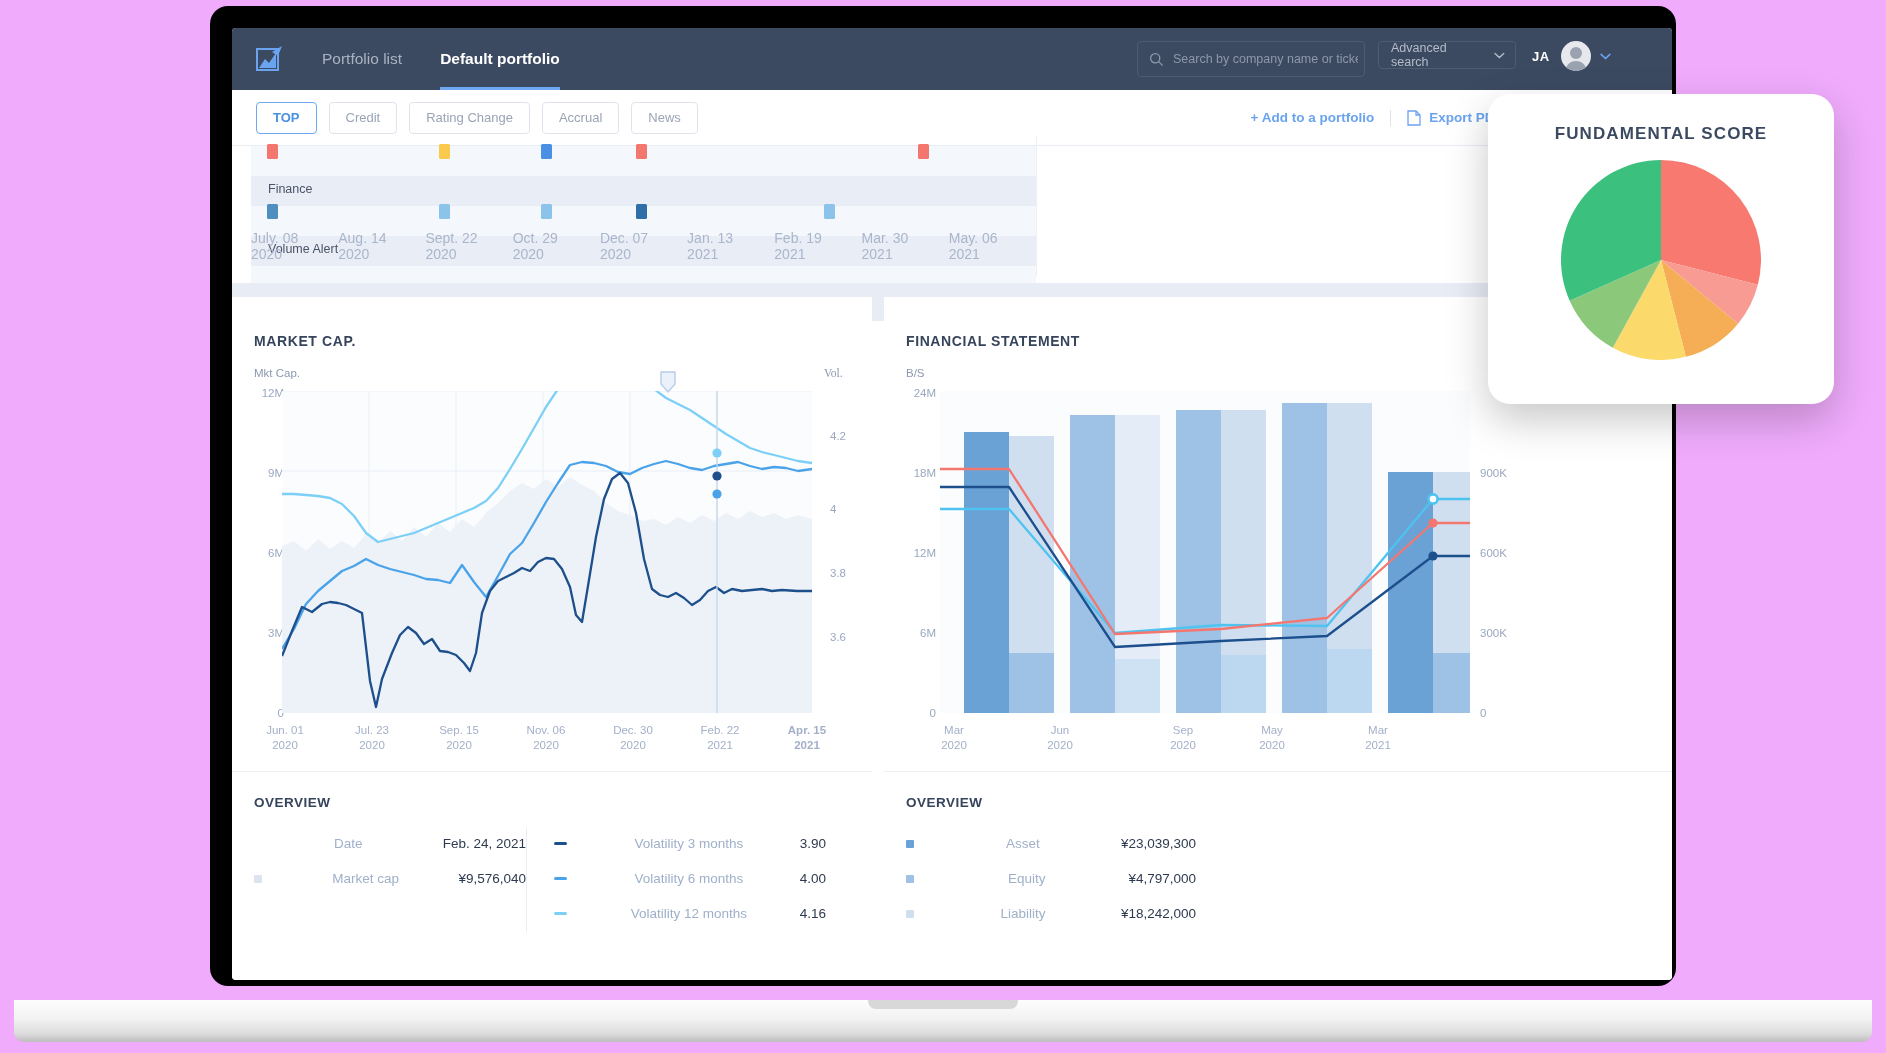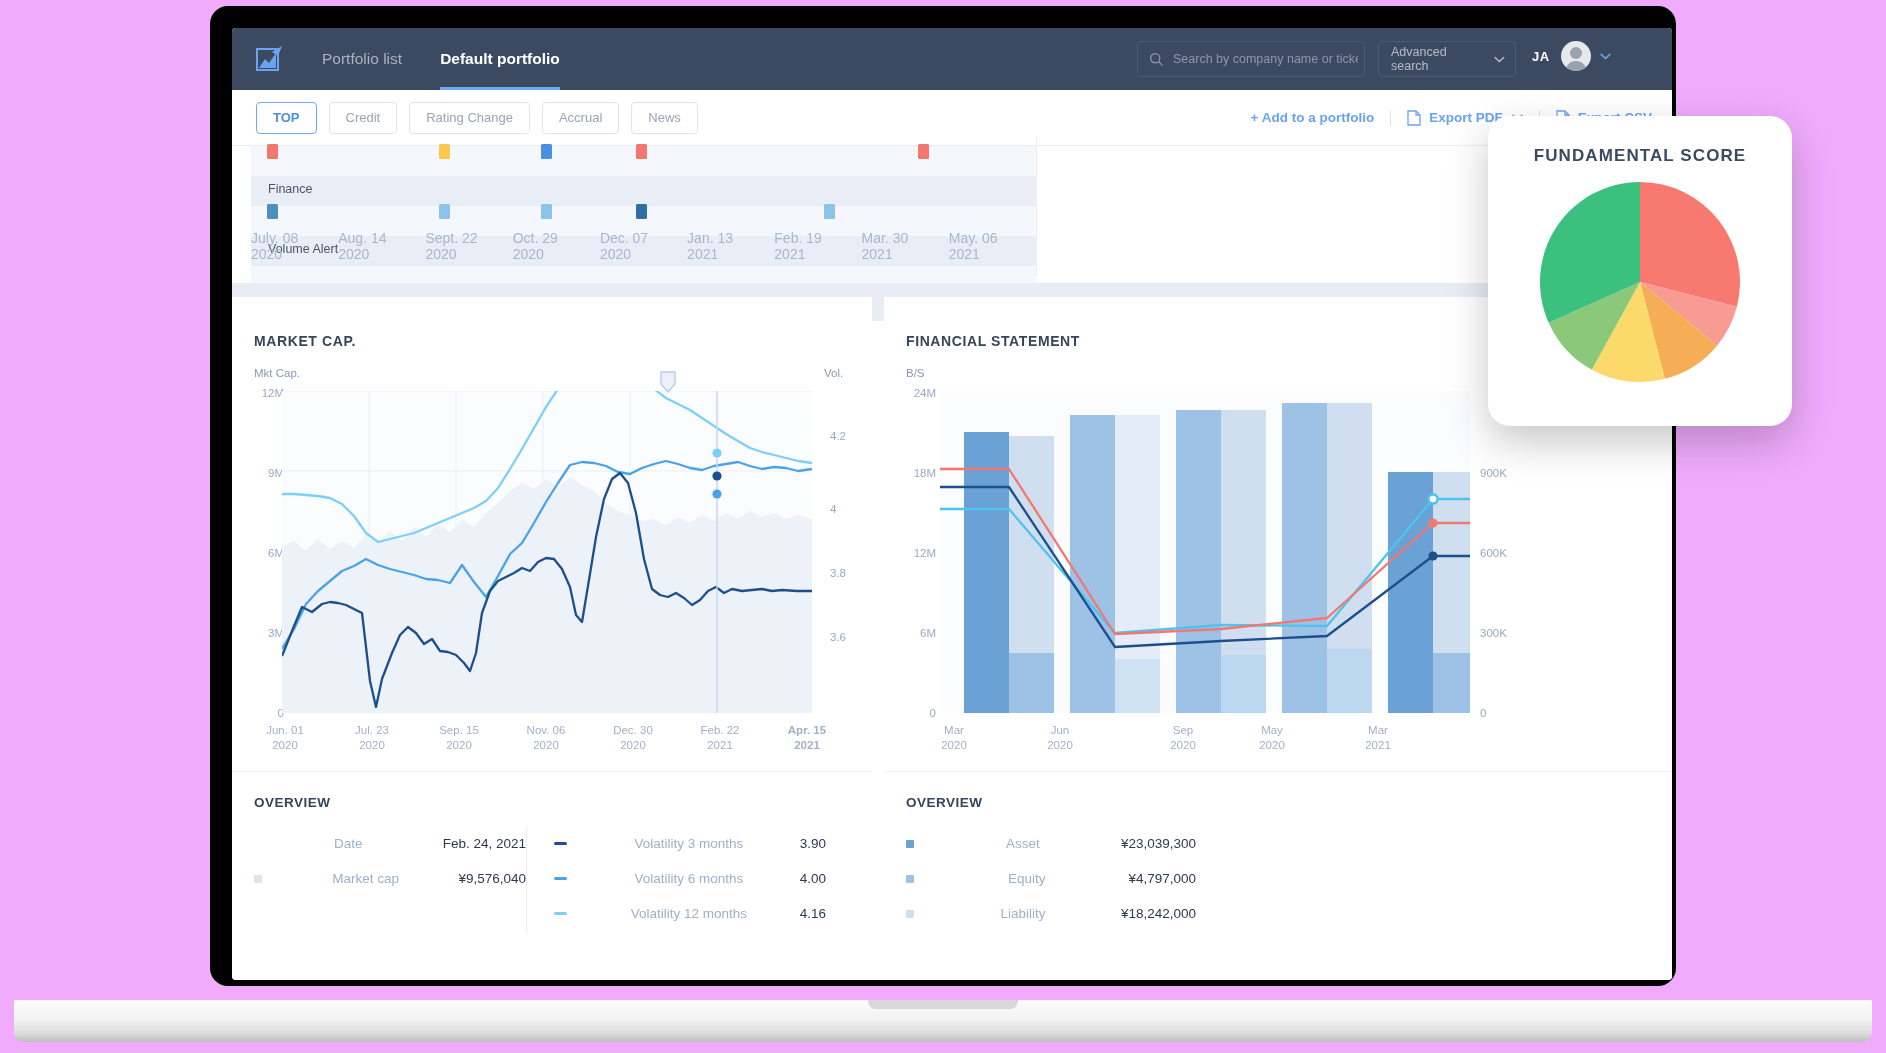--- a/index.html
+++ b/index.html
@@ -51,21 +51,21 @@
     position: absolute; left: 905px; top: 13px; width: 228px; height: 36px;
     border: 1px solid #4e5c73; border-radius: 4px; display: flex; align-items: center;
   }
   #search-icon { margin-left: 11px; width: 15px; height: 15px; }
   #search-input {
     background: transparent; border: 0; outline: 0; margin-left: 9px; width: 185px;
     color: #cfd6e2; font-size: 12.5px; font-family: "Liberation Sans", sans-serif;
   }
   #search-input::placeholder { color: #8d97a9; }
   #adv-search {
-    position: absolute; left: 1146px; top: 13px; width: 138px; height: 36px;
+    position: absolute; left: 1146px; top: 13px; width: 138px; height: 28px;
     border: 1px solid #4e5c73; border-radius: 4px; display: flex; align-items: center;
     justify-content: space-between; padding: 0 10px 0 12px; cursor: pointer;
   }
   #adv-search span { color: #b4bcca; font-size: 12.5px; }
   #user-area { position: absolute; left: 1300px; top: 13px; display: flex; align-items: center; }
   #user-initials { color: #fff; font-size: 13px; font-weight: bold; letter-spacing: .5px; }
   #avatar {
     width: 30px; height: 30px; border-radius: 50%; background: #e6e8ec; margin-left: 11px;
     position: relative; overflow: hidden;
   }
@@ -124,21 +124,21 @@
   .ov-col { position: relative; }
   .ov-row { display: flex; align-items: center; height: 35px; }
   .ov-key { font-size: 13.5px; color: #9fb0c9; flex: 1; text-align: center; }
   .ov-val { font-size: 13.5px; color: #2e3a4f; text-align: right; }
   .sq { width: 8px; height: 8px; margin-right: 11px; border-radius: 1px; }
   .ln { width: 13px; height: 3px; margin-right: 11px; border-radius: 2px; }
   .ov-vline { position: absolute; width: 1px; background: #eaeef4; }
 
   
   #fund-card {
-    position: absolute; left: 1488px; top: 116px; width: 304px; height: 310px;
+    position: absolute; left: 1488px; top: 94px; width: 346px; height: 310px;
     background: #ffffff; border-radius: 22px;
     box-shadow: 0 16px 42px rgba(0,0,0,.22);
   }
   #fund-title {
     text-align: center; margin-top: 30px; font-size: 17px; font-weight: bold;
     color: #3c4a61; letter-spacing: 1.1px;
   }
   #fund-pie { display: block; margin: 16px auto 0; }
 </style>
 </head>
@@ -310,21 +310,21 @@
       </div>
     </div>
 
     <div id="grey-band"></div>
     <div id="grey-band-tab"></div>
 
     <div class="panel" id="panel-left">
       <div class="panel-title">MARKET CAP.</div>
 
       <span class="axis-cap" style="left:22px; top:62px;">Mkt Cap.</span>
-      <span class="axis-cap" style="left:592px; top:62px;">Vol.</span>
+      <span class="axis-cap" style="left:592px; top:62px;font-family:Liberation Serif, serif;">Vol.</span>
 
       <span class="axis-tick" style="left:8px;  top:82px;  width:44px;">12M</span>
       <span class="axis-tick" style="left:8px;  top:162px; width:44px;">9M</span>
       <span class="axis-tick" style="left:8px;  top:242px; width:44px;">6M</span>
       <span class="axis-tick" style="left:8px;  top:322px; width:44px;">3M</span>
       <span class="axis-tick" style="left:8px;  top:402px; width:44px;">0</span>
 
       <span class="axis-tick right" style="left:598px; top:125px; width:40px;">4.2</span>
       <span class="axis-tick right" style="left:598px; top:198px; width:40px;">4</span>
       <span class="axis-tick right" style="left:598px; top:262px; width:40px;">3.8</span>

